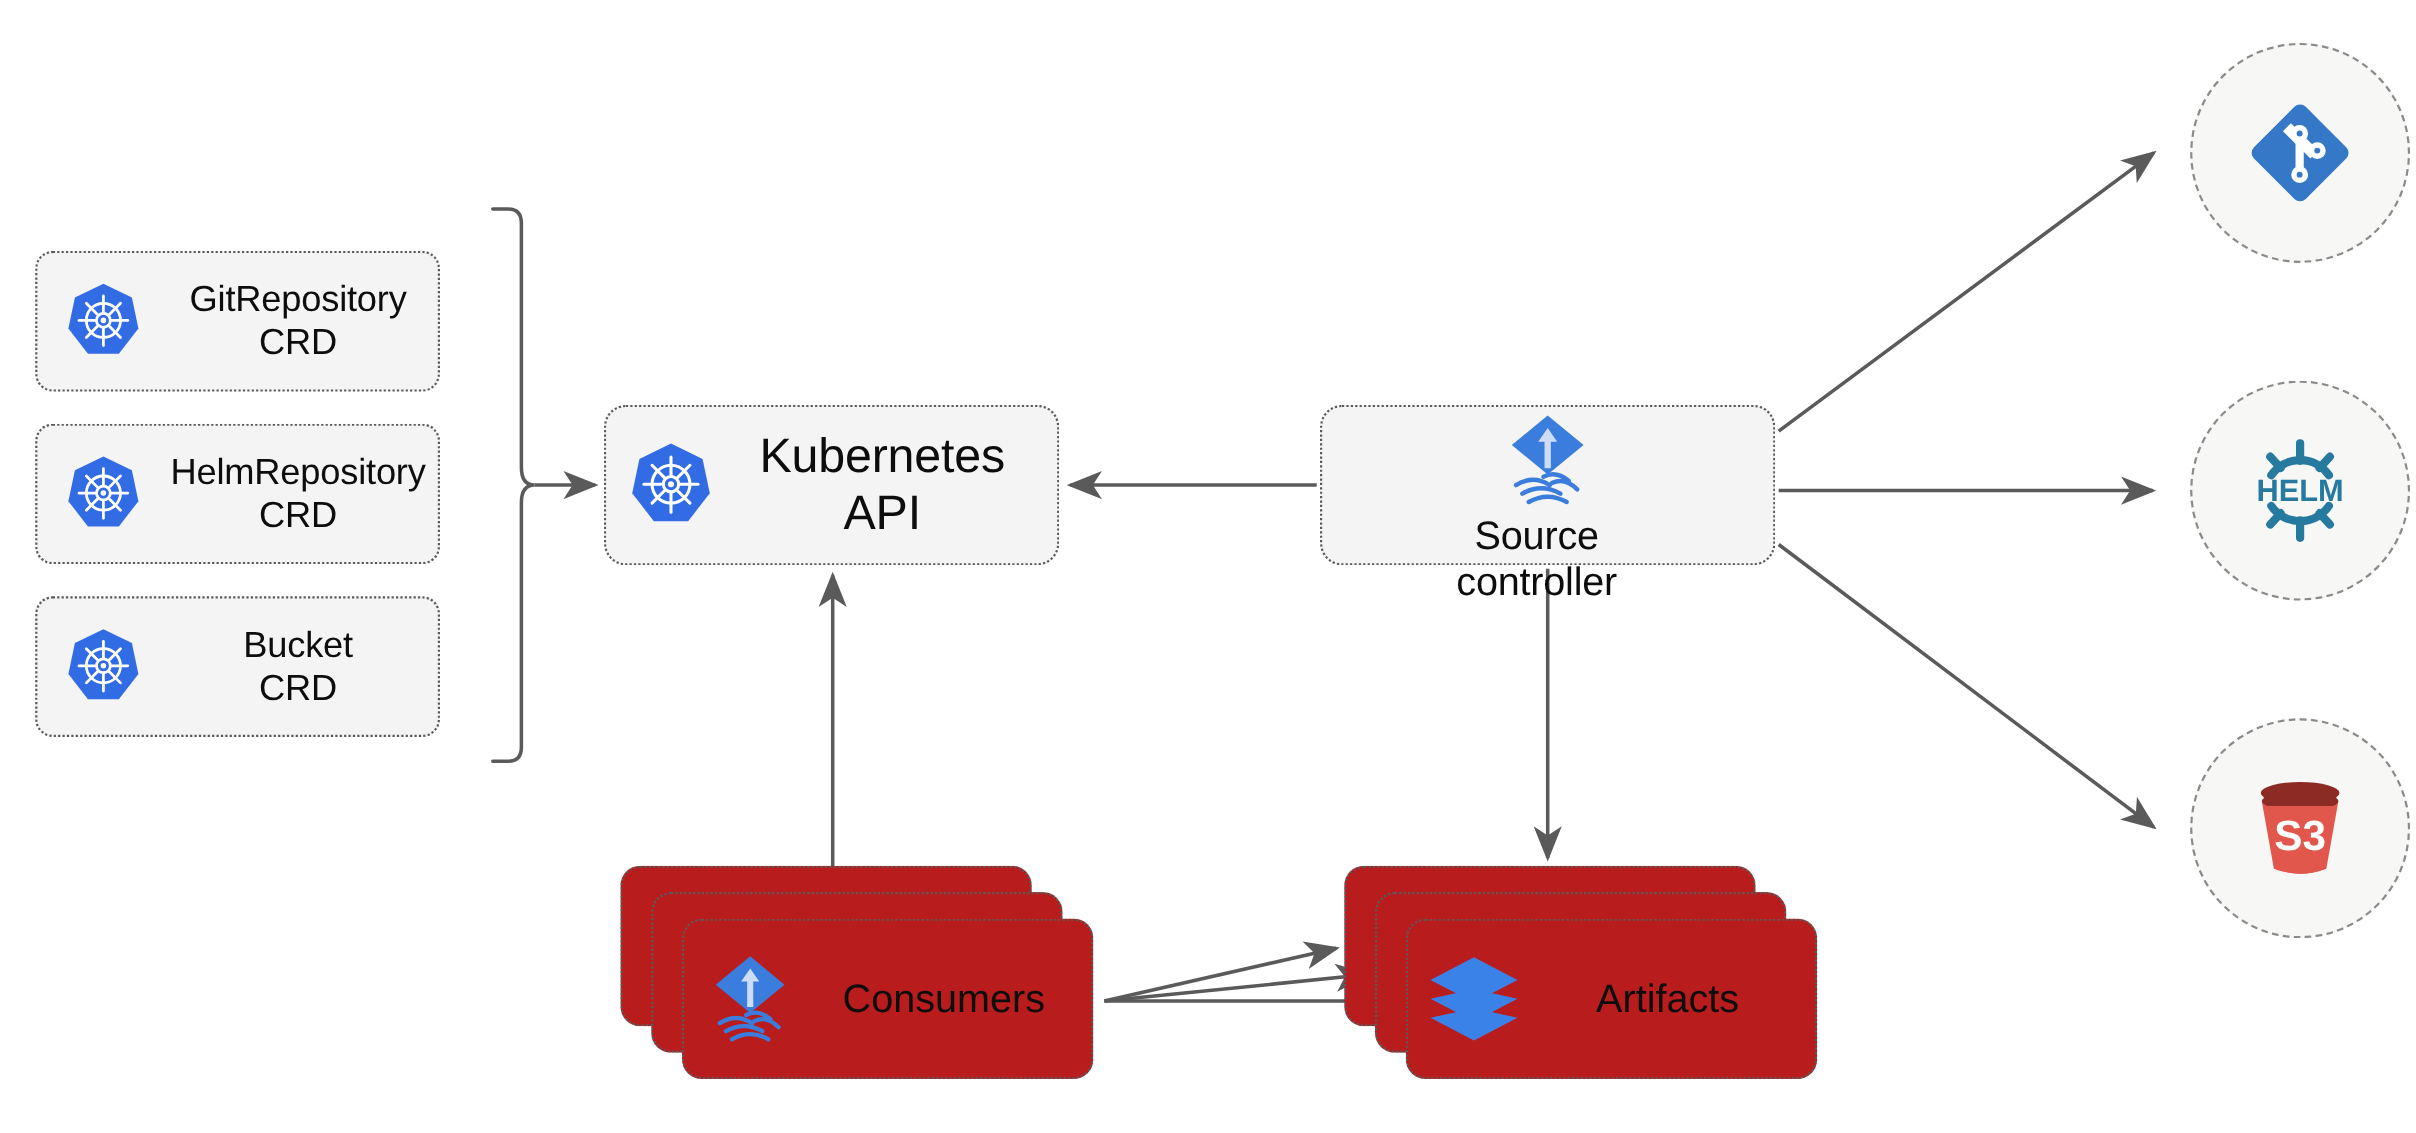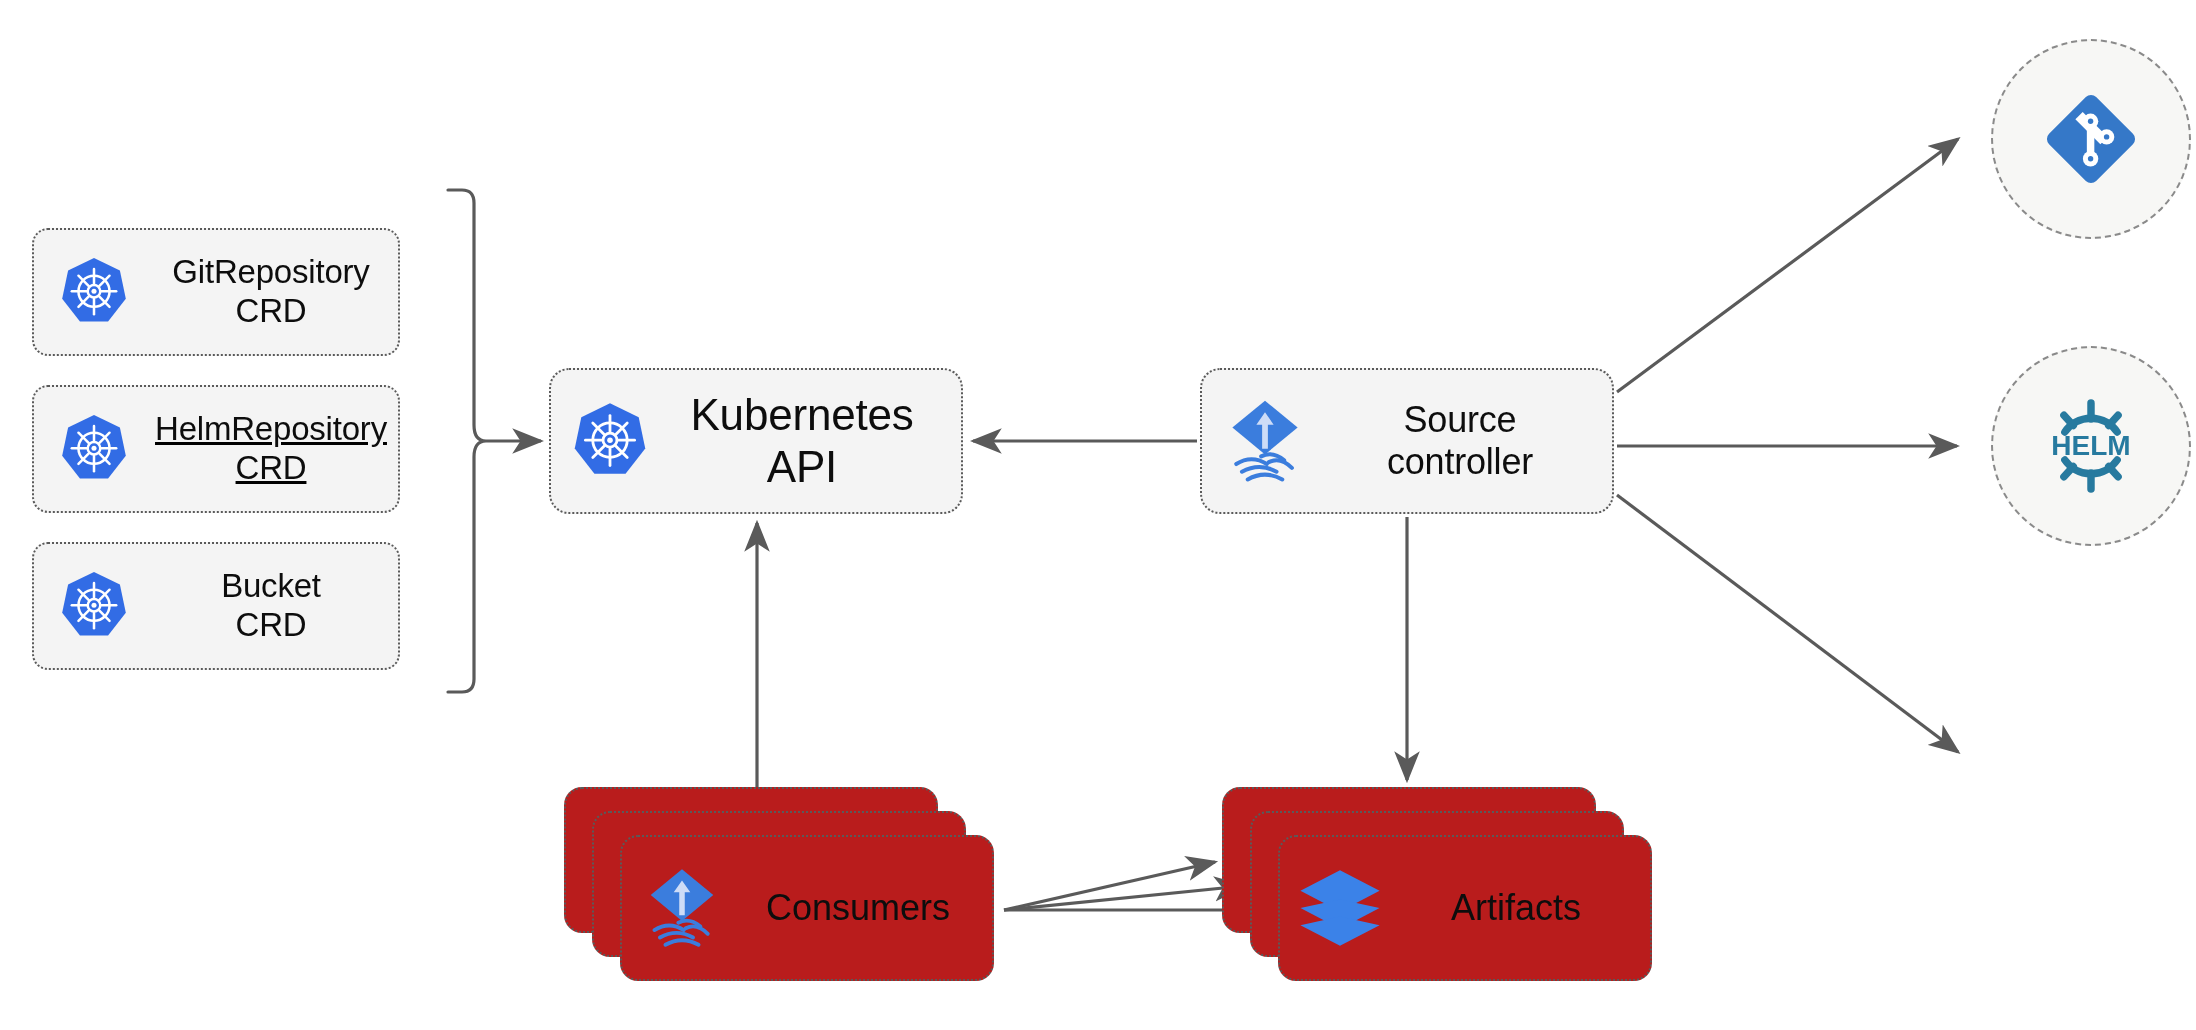--- a/index.html
+++ b/index.html
@@ -55,41 +55,42 @@
   }
   
   .crd {
     width: 368px;
     height: 128px;
     left: 32px;
   }
   .crd .iconwrap { width: 120px; }
   .crd .label { font-size: 33px; }
   #crd-0 { top: 228px; }
-  #crd-1 { top: 385px; text-decoration: underline; }
+  #crd-1 { top: 385px; }
   #crd-2 { top: 542px; justify-content: flex-end; }
 
   
   #node-k8s-api {
     left: 549px;
     top: 368px;
     width: 414px;
     height: 146px;
     border-radius: 20px;
   }
   #node-k8s-api .iconwrap { width: 118px; }
   #node-k8s-api .label { font-size: 44px; padding-right: 26px; }
 
   
   #node-source-controller {
     left: 1200px;
     top: 368px;
     width: 414px;
     height: 146px;
     border-radius: 20px;
+    flex-direction: column;
   }
   #node-source-controller .iconwrap { width: 126px; }
   #node-source-controller .label { font-size: 36px; padding-right: 20px; }
 
   
   .stack {
     position: absolute;
   }
   .stack .sheet {
     position: absolute;
@@ -351,14 +352,26 @@
           <line x1="31" y1="27" x2="41" y2="38"></line>
           <line x1="89" y1="27" x2="79" y2="38"></line>
           <line x1="31" y1="93" x2="41" y2="82"></line>
           <line x1="89" y1="93" x2="79" y2="82"></line>
         </g>
         <text x="60" y="70" text-anchor="middle" font-family="'Liberation Sans', sans-serif" font-size="30" font-weight="bold" fill="#277a9f">HELM</text>
       </svg>
     </span>
   </div>
 
+  <div class="ext" id="ext-s3">
+    <span>
+      <svg width="110" height="110" viewBox="0 0 120 120" aria-hidden="true">
+        <ellipse cx="60" cy="25" rx="39" ry="11" fill="#8c2b24"></ellipse>
+        <path d="M21.6,28 L25,33 L95,33 L98.4,28 L98.4,30 Q98.4,40 60,40 Q21.6,40 21.6,30 Z" fill="#ffffff"></path>
+        <path d="M22,33 L98,33 L86,100 Q60,110 34,100 Z" fill="#e2574c"></path>
+        <ellipse cx="60" cy="33" rx="38" ry="9.5" fill="#8c2b24"></ellipse>
+        <path d="M24,38 L96,38 L85,100 Q60,110 35,100 Z" fill="#e2574c"></path>
+        <text x="60" y="82" text-anchor="middle" font-family="'Liberation Sans', sans-serif" font-size="42" font-weight="bold" fill="#ffffff">S3</text>
+      </svg>
+    </span>
+  </div>
 
 </div>
 
 </body></html>

